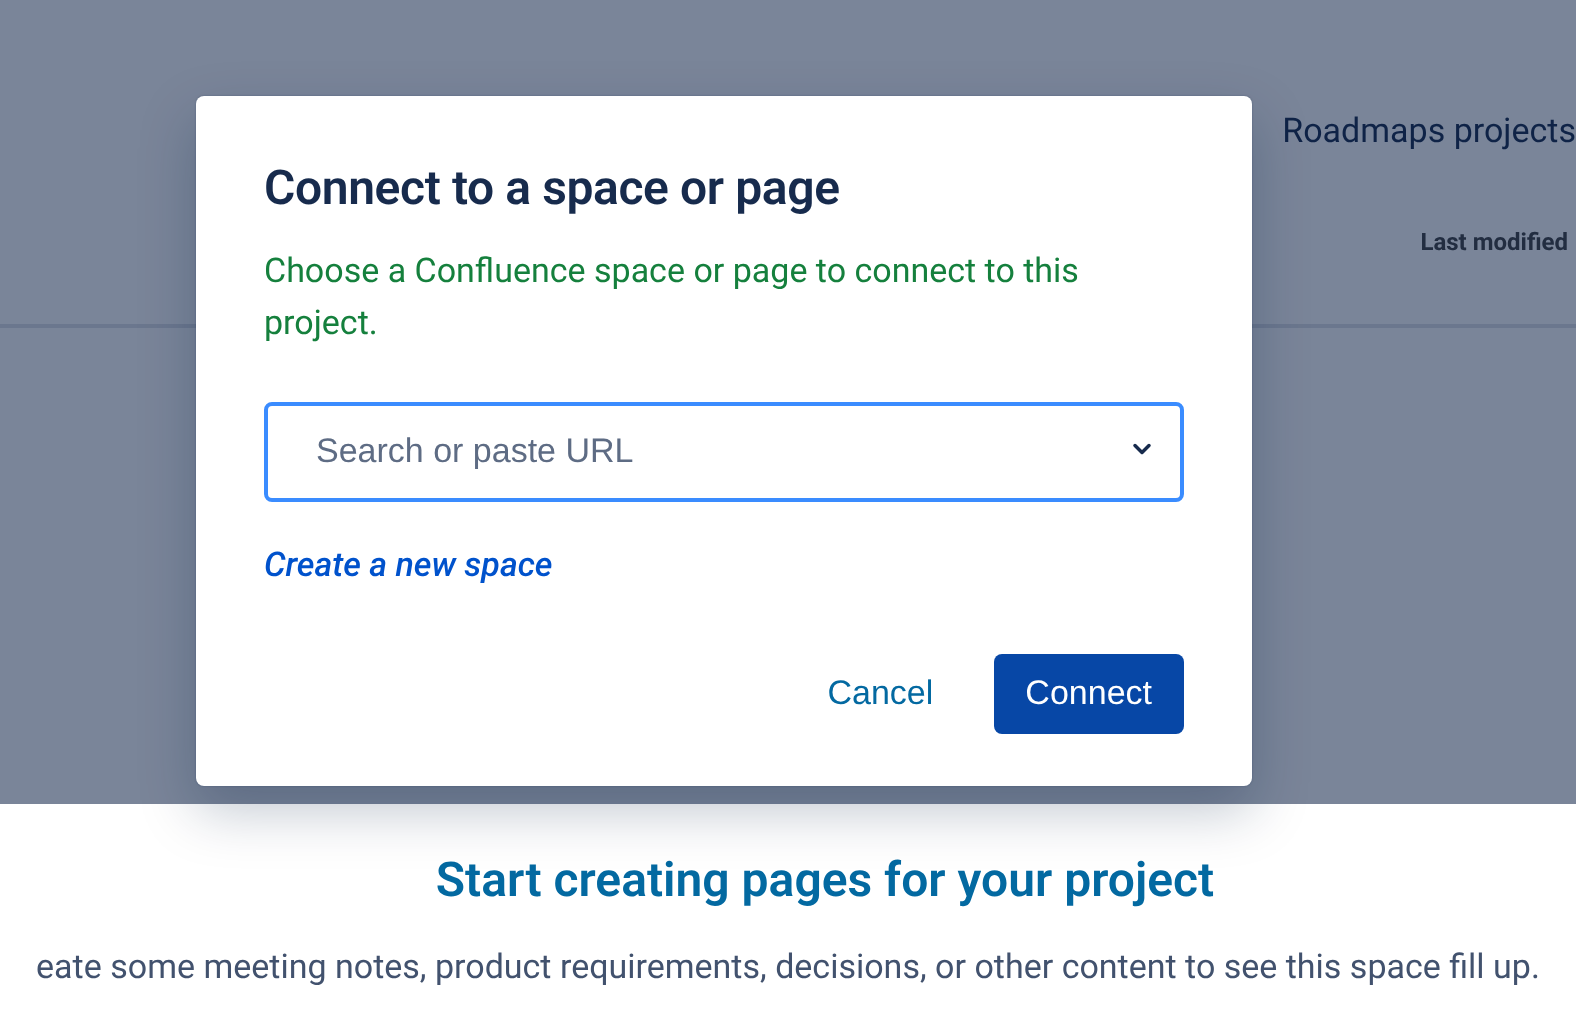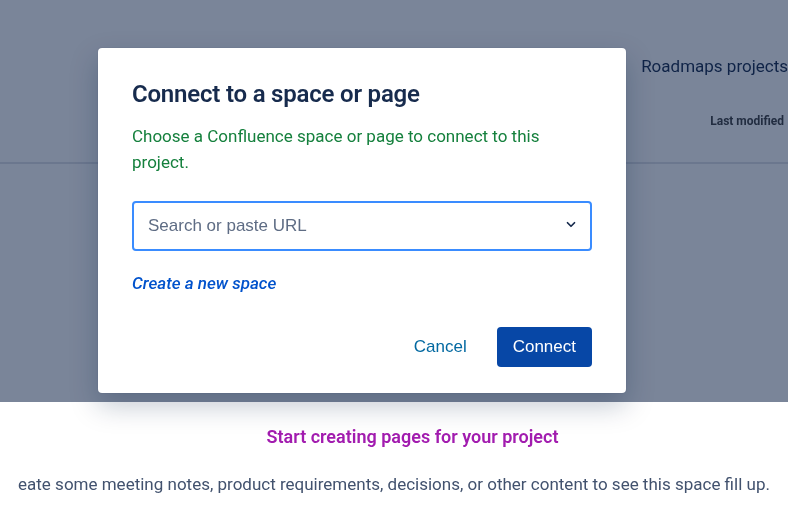--- a/index.html
+++ b/index.html
@@ -39,22 +39,22 @@
       color: #404040;
       font-size: 12px;
       font-weight: 700;
       z-index: 2;
     }
     .bg-empty-head {
       position: absolute;
       top: 426px;
       left: 0; right: 0;
       text-align: center;
-      color: #a21caf;
-      font-size: 18px;
+      color: #0369a1;
+      font-size: 24px;
       font-weight: 600;
       z-index: 2;
       padding-left: 135px;
       padding-right: 98px;
     }
     .bg-empty-body {
       position: absolute;
       top: 472px;
       left: 0; right: 0;
       text-align: center;
@@ -92,21 +92,21 @@
       position: relative;
       width: 100%;
       display: flex;
       align-items: center;
     }
     .combo-input {
       width: 100%;
       height: 50px;
       border: 2px solid #3A8CFF;
       border-radius: 4px;
-      padding: 0 40px 0 14px;
+      padding: 0 40px 0 24px;
       font-size: 17px;
       color: #ec4899;
       outline: none;
       background: #fff;
     }
     .combo-input::placeholder { color: #5E6C84; }
     .chevron {
       position: absolute;
       right: 14px;
       top: 50%;

